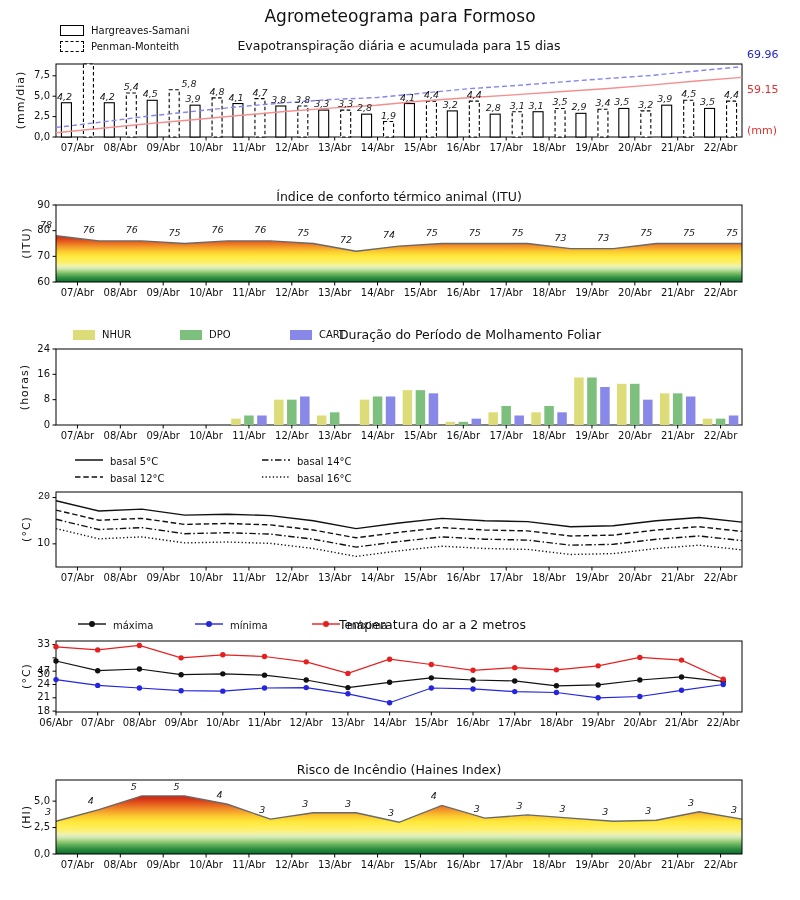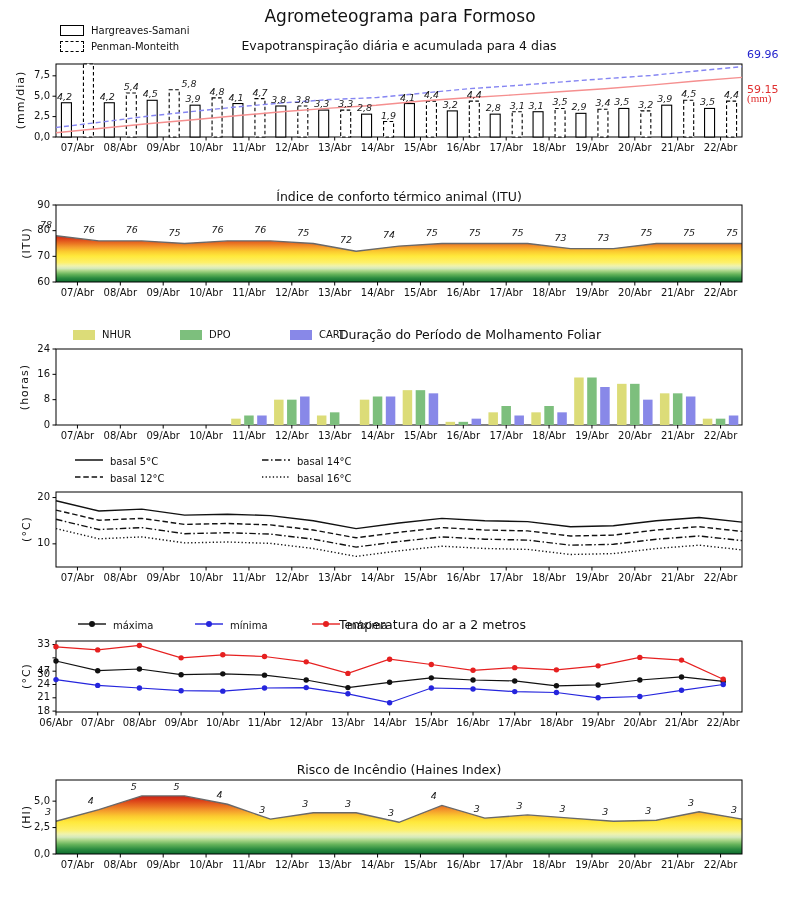--- a/index.html
+++ b/index.html
@@ -436,21 +436,21 @@
       <div class="abs xt" style="left: 377.562px; top: 572px;">14/Abr</div>
       <div class="abs xt" style="left: 420.438px; top: 572px;">15/Abr</div>
       <div class="abs xt" style="left: 463.312px; top: 572px;">16/Abr</div>
       <div class="abs xt" style="left: 506.188px; top: 572px;">17/Abr</div>
       <div class="abs xt" style="left: 549.062px; top: 572px;">18/Abr</div>
       <div class="abs xt" style="left: 591.938px; top: 572px;">19/Abr</div>
       <div class="abs xt" style="left: 634.812px; top: 572px;">20/Abr</div>
       <div class="abs xt" style="left: 677.688px; top: 572px;">21/Abr</div>
       <div class="abs xt" style="left: 720.562px; top: 572px;">22/Abr</div>
       <div class="abs yt" style="left: 56px; top: 537.352px;">10</div>
-      <div class="abs yt" style="left: 56px; top: 491.056px;">20</div>
+      <div class="abs yt" style="left: 56px; top: 491.056px; font-family: Liberation Mono, monospace;">20</div>
       <div class="abs xt" style="left: 56px; top: 717px;">06/Abr</div>
       <div class="abs xt" style="left: 97.7021px; top: 717px;">07/Abr</div>
       <div class="abs xt" style="left: 139.404px; top: 717px;">08/Abr</div>
       <div class="abs xt" style="left: 181.106px; top: 717px;">09/Abr</div>
       <div class="abs xt" style="left: 222.809px; top: 717px;">10/Abr</div>
       <div class="abs xt" style="left: 264.511px; top: 717px;">11/Abr</div>
       <div class="abs xt" style="left: 306.213px; top: 717px;">12/Abr</div>
       <div class="abs xt" style="left: 347.915px; top: 717px;">13/Abr</div>
       <div class="abs xt" style="left: 389.617px; top: 717px;">14/Abr</div>
       <div class="abs xt" style="left: 431.319px; top: 717px;">15/Abr</div>
@@ -500,33 +500,33 @@
       <div class="abs vlab" style="left: 519.625px; top: 799.886px;">3</div>
       <div class="abs vlab" style="left: 562.5px; top: 803.057px;">3</div>
       <div class="abs vlab" style="left: 605.375px; top: 806.229px;">3</div>
       <div class="abs vlab" style="left: 648.25px; top: 805.171px;">3</div>
       <div class="abs vlab" style="left: 691.125px; top: 796.714px;">3</div>
       <div class="abs vlab" style="left: 734px; top: 804.114px;">3</div>
     </div>
 
   <div class="abs main-title" style="top:6px;left:0;">Agrometeograma para Formoso</div>
 
-  <div class="abs panel-title" style="top:38px;left:56px;width:686px;">Evapotranspiração diária e acumulada para 4 dias</div>
+  <div class="abs panel-title" style="top:38px;left:56px;width:686px;">Evapotranspiração diária e acumulada para 15 dias</div>
   <div class="abs ylab" style="left:20px;top:100px;">(mm/dia)</div>
   <div class="abs leg" style="left:60px;top:25px;">
     <span class="swbox"></span>
     <span>Hargreaves-Samani</span>
   </div>
   <div class="abs leg" style="left:60px;top:41px;">
     <span class="swbox dashed"></span>
     <span>Penman-Monteith</span>
   </div>
   <div class="abs accum-lab" style="left:747px;top:48px;color:#2222cc;">69.96</div>
   <div class="abs accum-lab" style="left:747px;top:83px;color:#e03030;">59.15</div>
-  <div class="abs accum-lab" style="left:747px;top:92px;color:#e03030;font-family:Liberation Serif, serif;">(mm)</div>
+  <div class="abs accum-lab" style="left:747px;top:124px;color:#e03030;">(mm)</div>
 
   <div class="abs panel-title" style="top:189px;left:56px;width:686px;">Índice de conforto térmico animal (ITU)</div>
   <div class="abs ylab" style="left:26px;top:243px;">(ITU)</div>
 
   <div class="abs panel-title" style="top:327px;left:170px;width:600px;">Duração do Período de Molhamento Foliar</div>
   <div class="abs ylab" style="left:24px;top:387px;">(horas)</div>
   <div class="abs leg" style="left:73px;top:329px;">
     <span class="swfill" id="sw2-0" style="background: rgb(220, 220, 120);"></span>
     <span>NHUR</span>
   </div>

